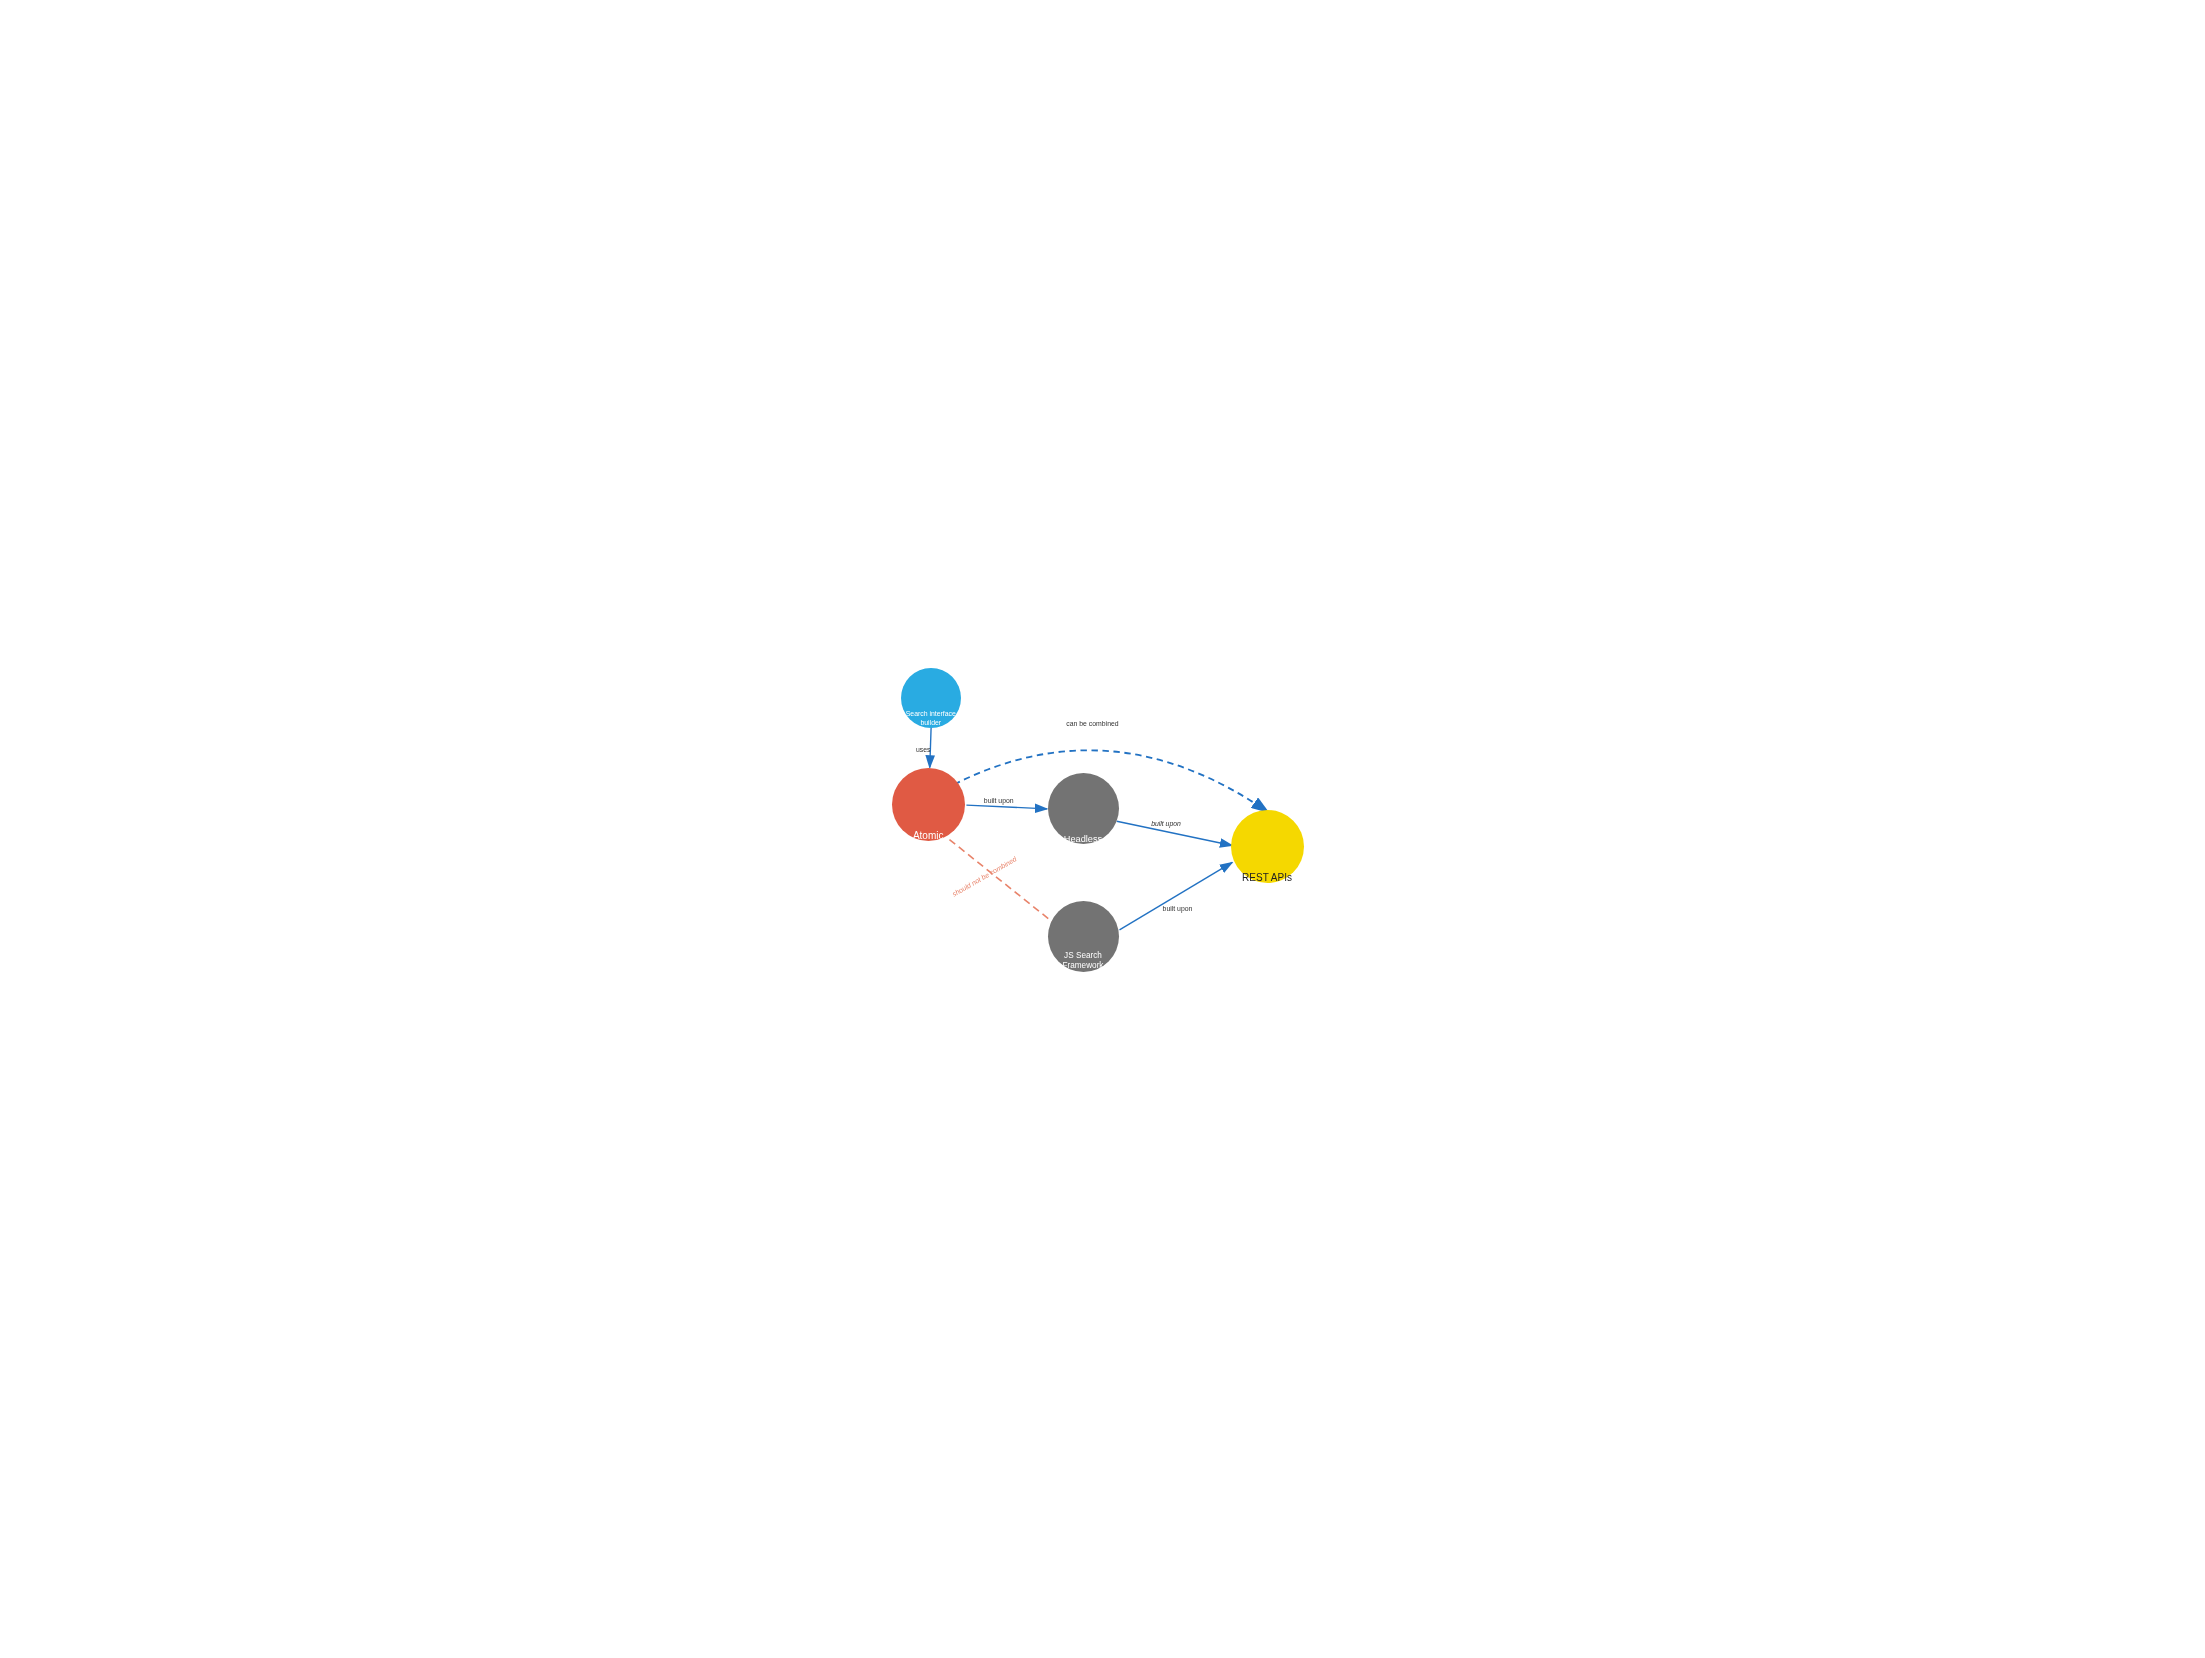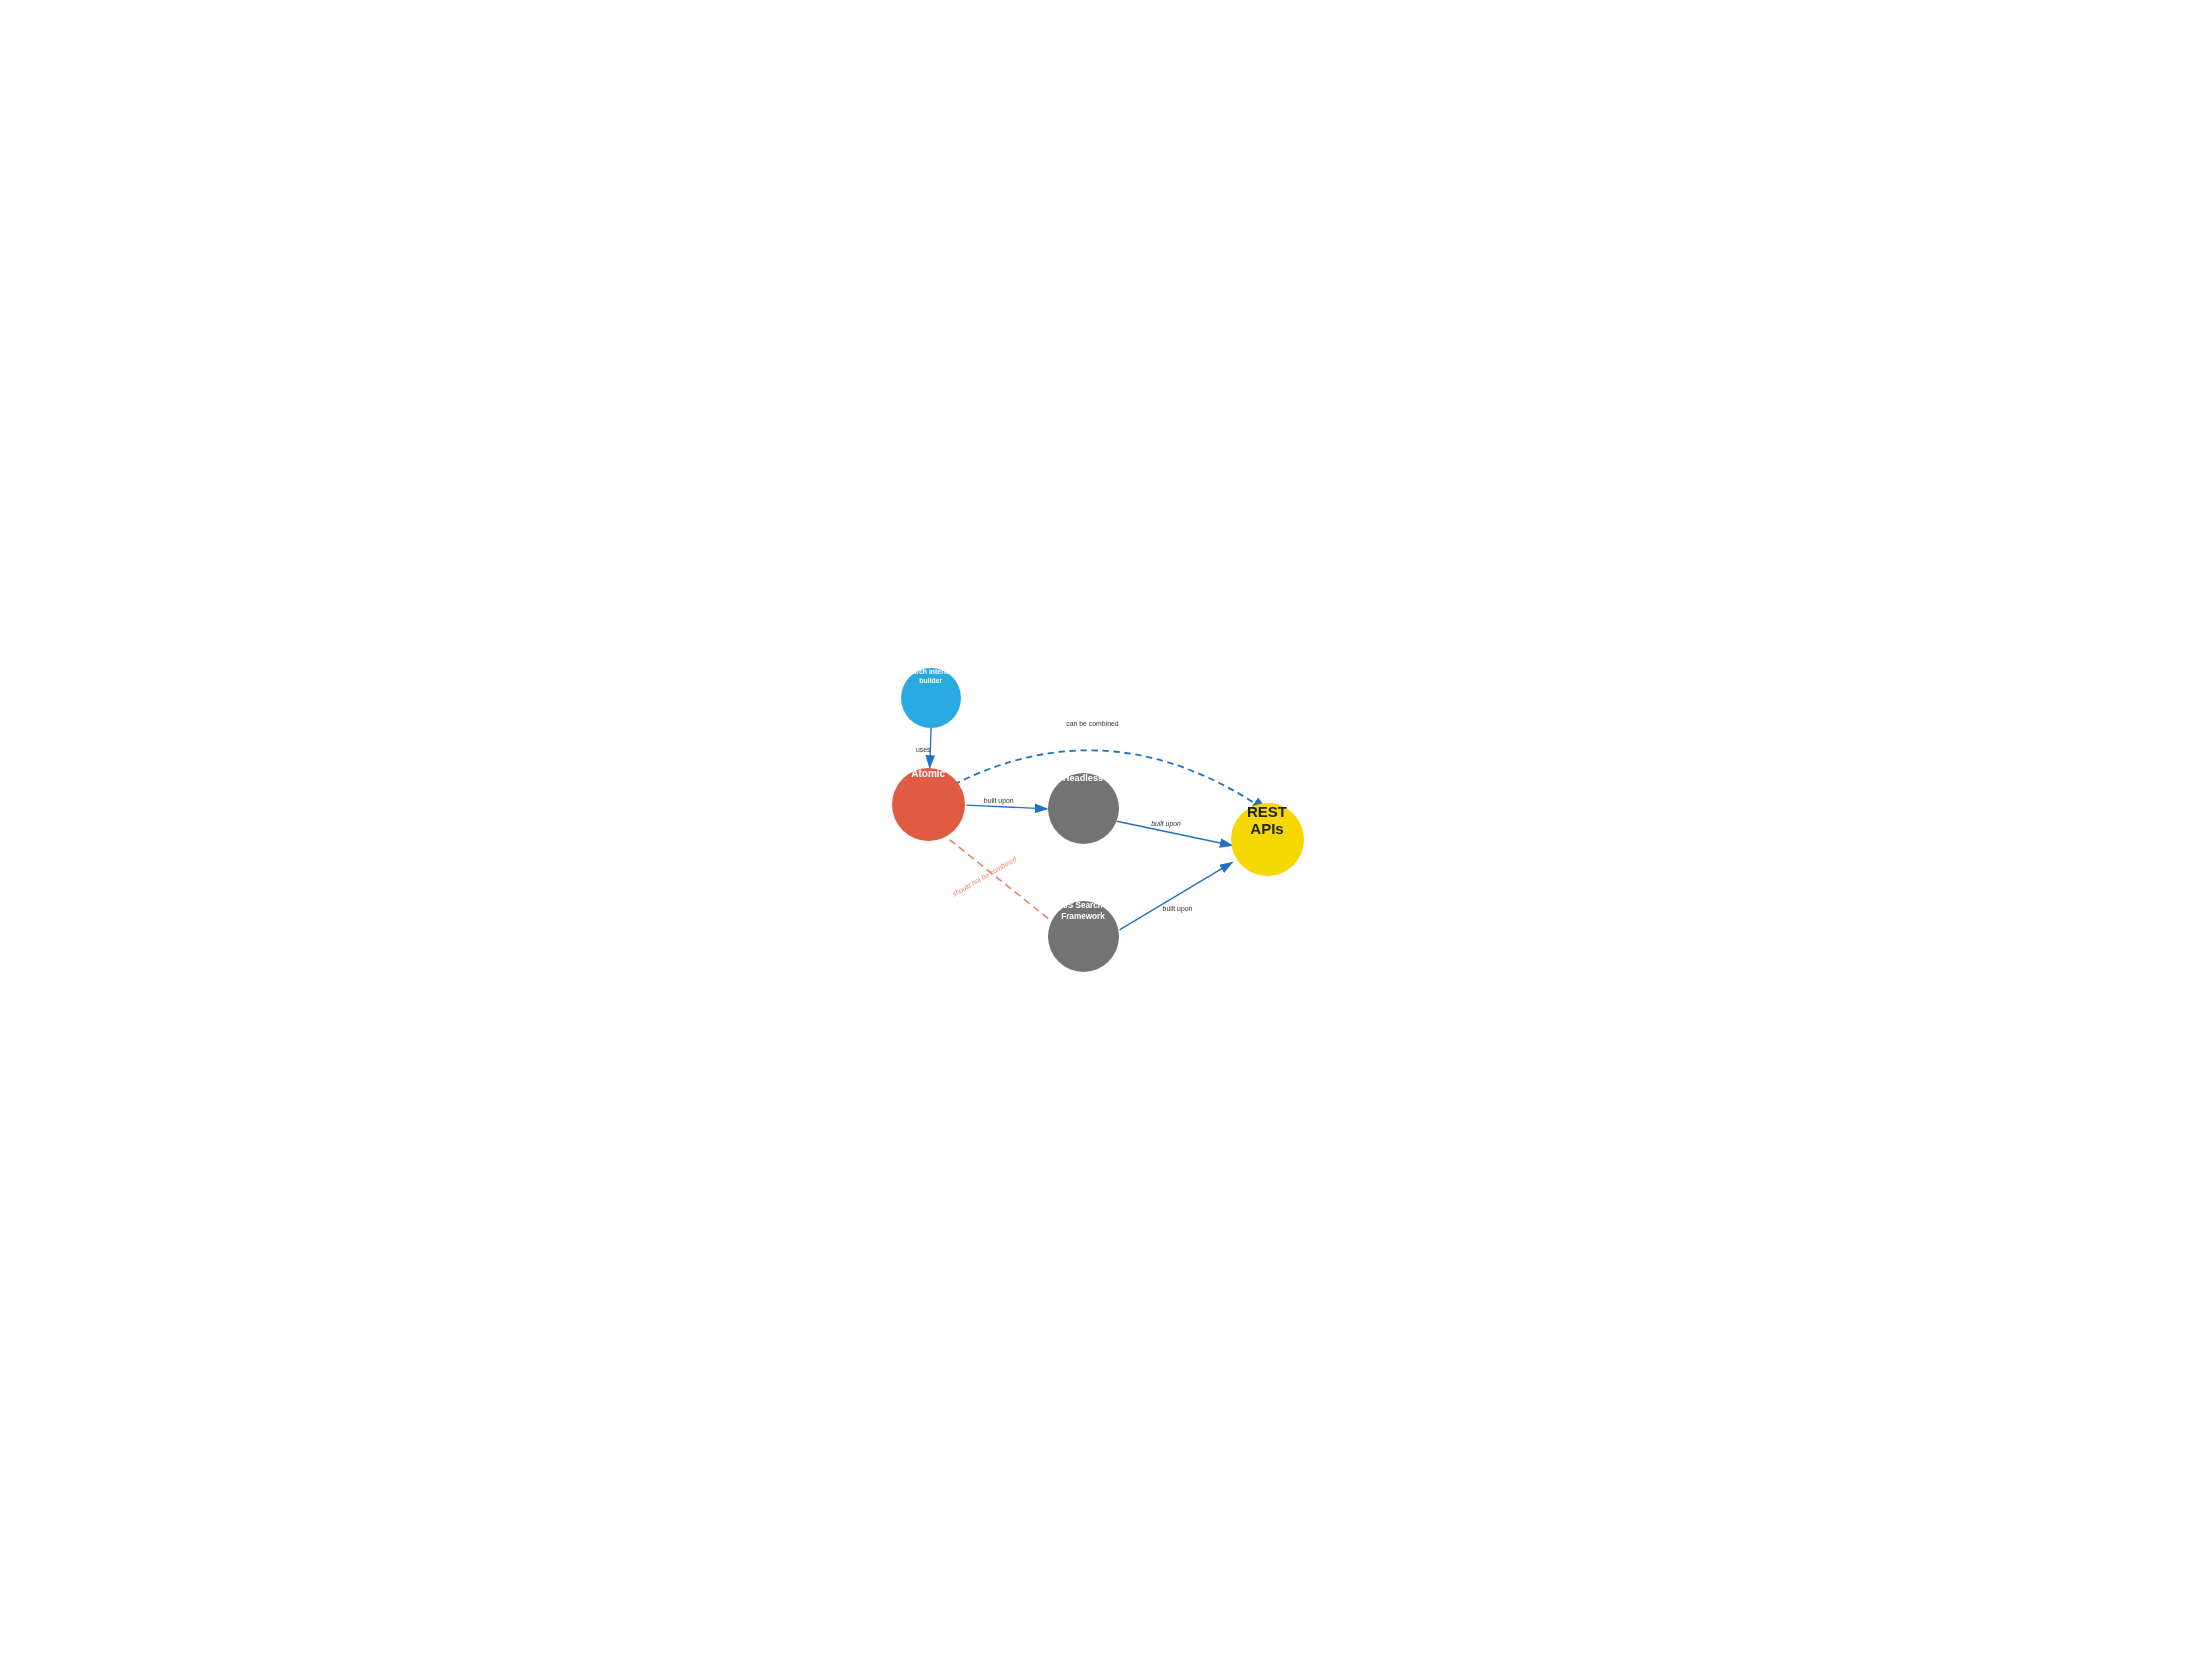--- a/index.html
+++ b/index.html
@@ -21,24 +21,24 @@
       position: absolute;
       top: 0; left: 0;
       width: 100%;
       height: 100%;
       overflow: visible;
     }
     .node {
       position: absolute;
       border-radius: 50%;
       display: flex;
-      align-items: flex-start;
+      align-items: flex-end;
       justify-content: center;
       text-align: center;
-      font-weight: bold;
+      font-weight: normal;
       color: white;
     }
     .node-search-interface {
       width: 60px;
       height: 60px;
       background: #29abe2;
       top: 4.6px;
       left: 18.3px;
       font-size: 6.9px;
       line-height: 1.3;
@@ -56,23 +56,23 @@
       height: 71px;
       background: #737373;
       top: 110px;
       left: 165px;
       font-size: 9.2px;
     }
     .node-rest-apis {
       width: 73px;
       height: 73px;
       background: #f5d800;
-      top: 140px;
+      top: 147px;
       left: 348px;
-      font-size: 15px;
+      font-size: 10px;
       color: #222;
     }
     .node-js-framework {
       width: 71px;
       height: 71px;
       background: #737373;
       top: 238px;
       left: 165px;
       font-size: 8.2px;
       line-height: 1.3;

